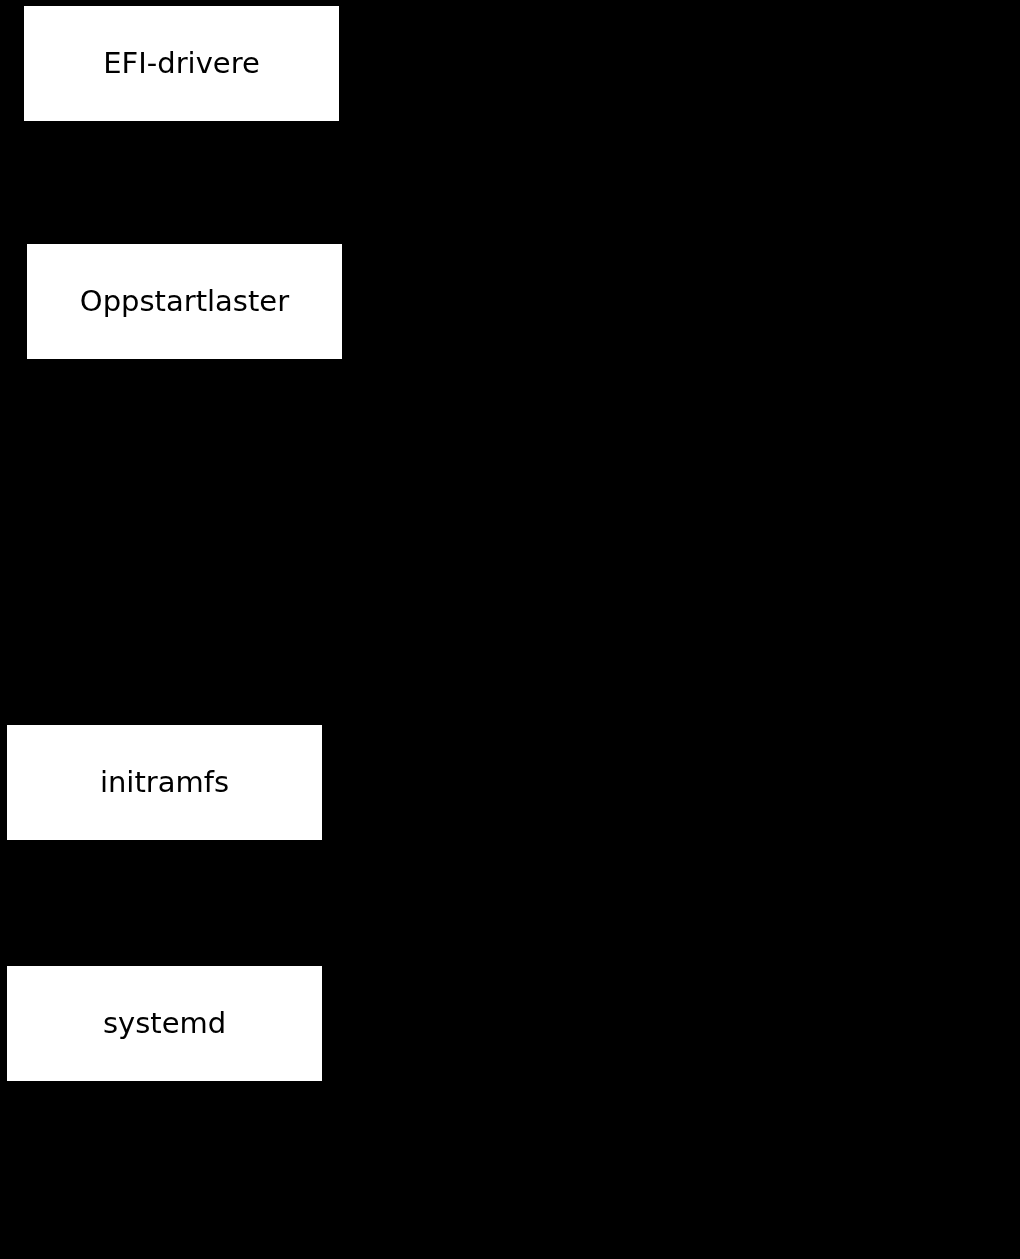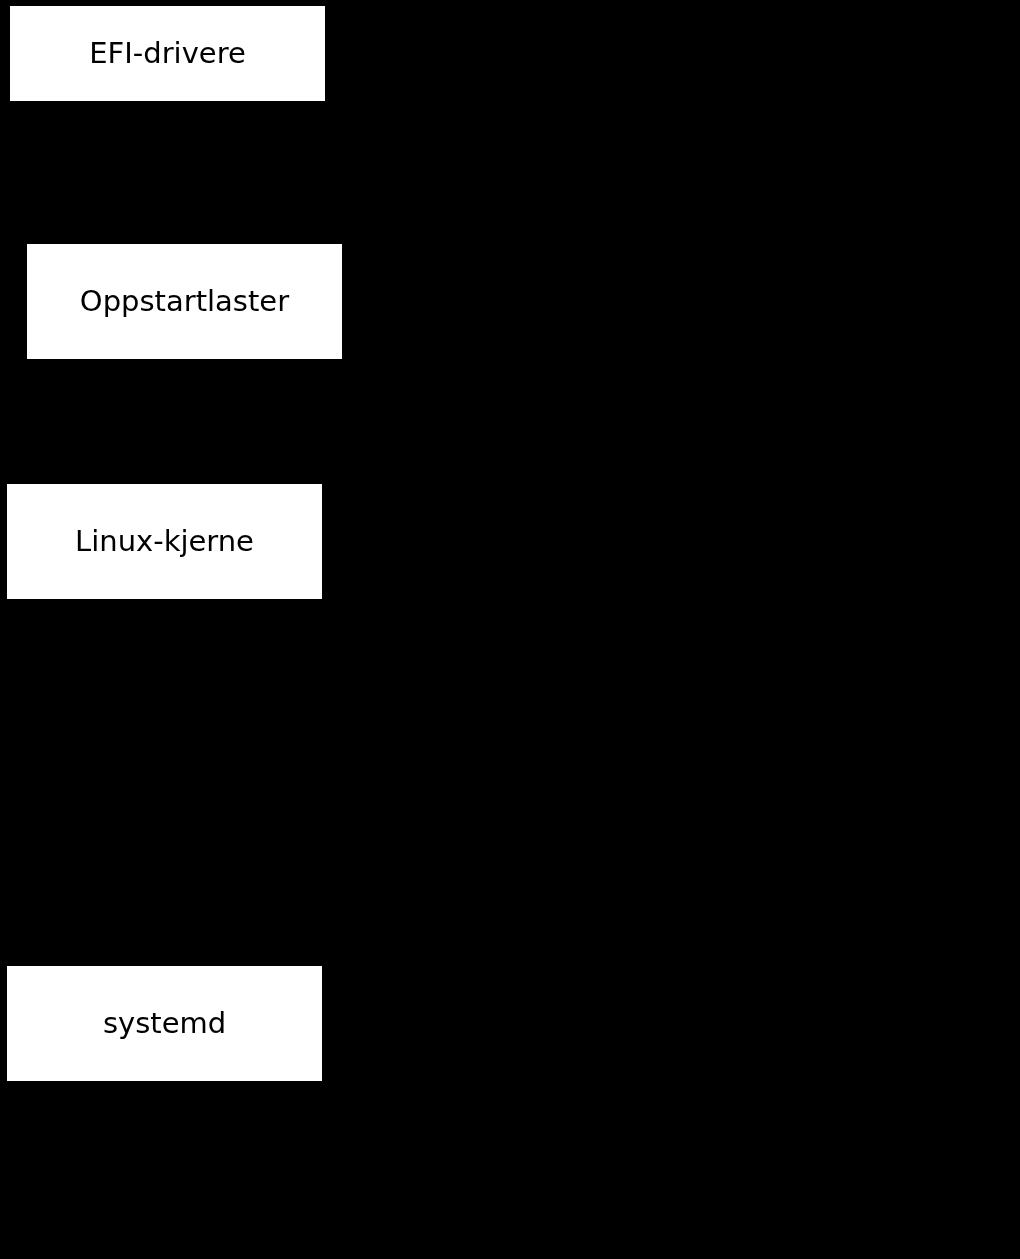--- a/index.html
+++ b/index.html
@@ -34,30 +34,30 @@
     display: block;
     white-space: nowrap;
     text-align: center;
   }
 </style>
 </head>
 <body style="background: rgb(0, 0, 0);">
 
 <div id="canvas" style="width: 1020px; height: 1259px; background: rgb(0, 0, 0);">
 
-  <div class="node-box" id="node-0" style="left: 10px; top: 6px; width: 315px; height: 95px; background: rgb(255, 255, 255); color: rgb(0, 0, 0);">
+  <div class="node-box" id="node-0" style="left: 24px; top: 6px; width: 315px; height: 115px; background: rgb(255, 255, 255); color: rgb(0, 0, 0);">
     <span class="node-label">EFI-drivere</span>
   </div>
 
   <div class="node-box" id="node-1" style="left: 7px; top: 244px; width: 315px; height: 115px; background: rgb(255, 255, 255); color: rgb(0, 0, 0); margin-left: 20px;">
     <span class="node-label">Oppstartlaster</span>
   </div>
 
-  <div class="node-box" id="node-2" style="left: 7px; top: 484px; width: 315px; height: 115px; background: rgb(255, 255, 255); color: rgb(0, 0, 0);">
-    <span class="node-label">Linux-kjerne</span>
+
+  <div class="node-box" id="node-3" style="left: 7px; top: 725px; width: 315px; height: 115px; background: rgb(255, 255, 255); color: rgb(0, 0, 0);">
+    <span class="node-label">initramfs</span>
   </div>
-
 
   <div class="node-box" id="node-4" style="left: 7px; top: 966px; width: 315px; height: 115px; background: rgb(255, 255, 255); color: rgb(0, 0, 0);">
     <span class="node-label">systemd</span>
   </div>
 
 </div>
 
 </body></html>

